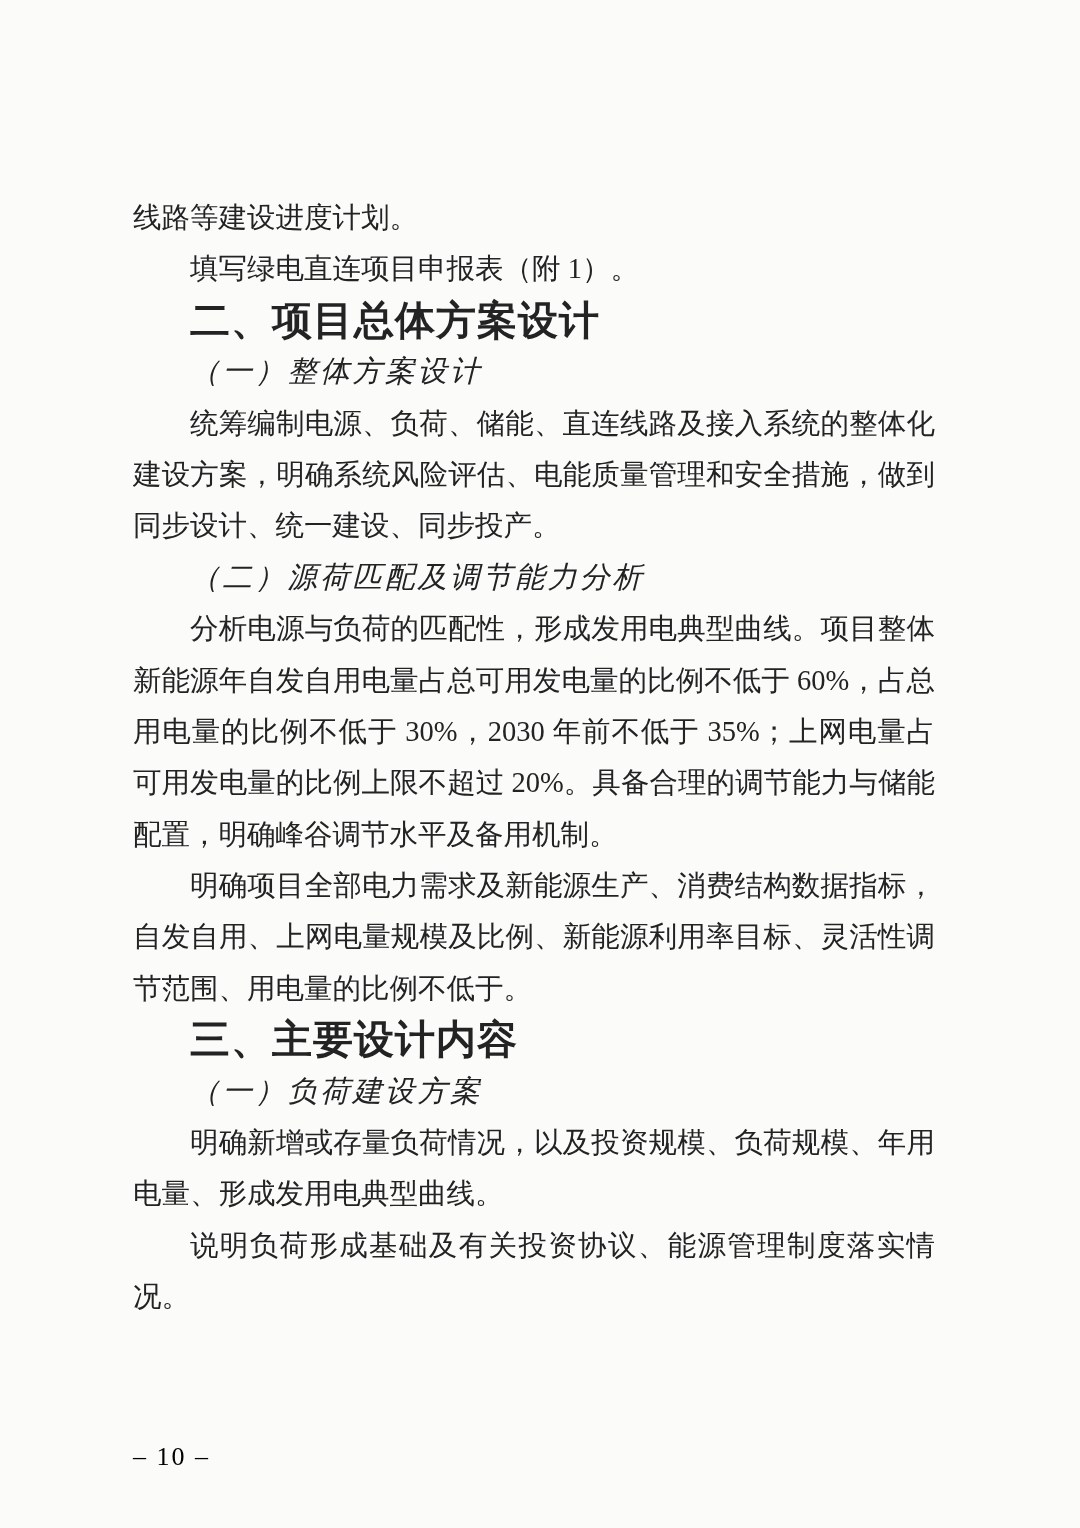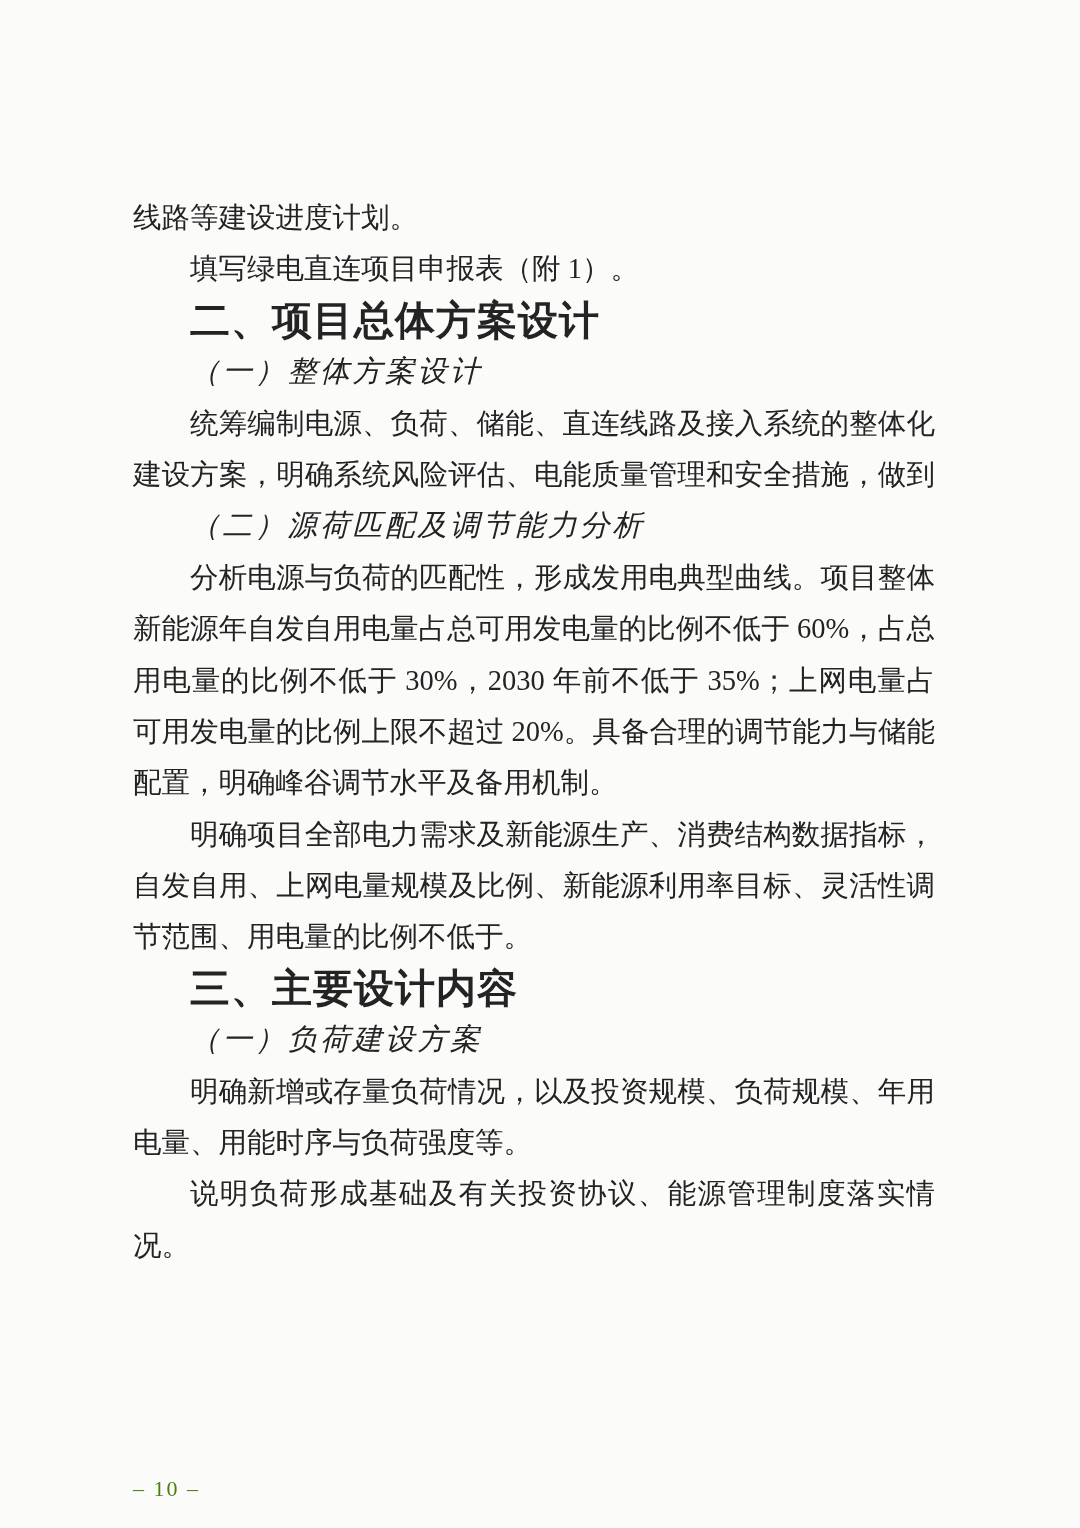--- a/index.html
+++ b/index.html
@@ -48,49 +48,50 @@
   }
   
   .hk {
     font-size: 29.5px;
     letter-spacing: 3px;
     font-style: italic;
   }
   .pagenum {
     position: absolute;
     left: 133px;
-    top: 1468px;
+    top: 1436px;
     height: 42px;
     line-height: 42px;
-    font-size: 22px;
-    color: #4d7c0f;
+    font-size: 26px;
+    color: #000000;
     letter-spacing: 2px;
   }
 </style>
 </head>
 <body>
 
 <div class="page">
   <div class="textblock">
     <div class="line">线路等建设进度计划。</div>
     <div class="line ind">填写绿电直连项目申报表（附 1）。</div>
     <div class="line hb ind">二、项目总体方案设计</div>
     <div class="line hk ind">（一）整体方案设计</div>
     <div class="line ind j">统筹编制电源、负荷、储能、直连线路及接入系统的整体化</div>
     <div class="line j">建设方案，明确系统风险评估、电能质量管理和安全措施，做到</div>
+    <div class="line">同步设计、统一建设、同步投产。</div>
     <div class="line hk ind">（二）源荷匹配及调节能力分析</div>
     <div class="line ind j">分析电源与负荷的匹配性，形成发用电典型曲线。项目整体</div>
     <div class="line j">新能源年自发自用电量占总可用发电量的比例不低于 60%，占总</div>
     <div class="line j">用电量的比例不低于 30%，2030 年前不低于 35%；上网电量占总</div>
     <div class="line j">可用发电量的比例上限不超过 20%。具备合理的调节能力与储能</div>
     <div class="line">配置，明确峰谷调节水平及备用机制。</div>
     <div class="line ind j">明确项目全部电力需求及新能源生产、消费结构数据指标，</div>
     <div class="line j">自发自用、上网电量规模及比例、新能源利用率目标、灵活性调</div>
     <div class="line">节范围、用电量的比例不低于。</div>
     <div class="line hb ind">三、主要设计内容</div>
     <div class="line hk ind">（一）负荷建设方案</div>
     <div class="line ind j">明确新增或存量负荷情况，以及投资规模、负荷规模、年用</div>
-    <div class="line">电量、用能时序与负荷强度等。</div>
+    <div class="line">电量、形成发用电典型曲线。</div>
     <div class="line ind j">说明负荷形成基础及有关投资协议、能源管理制度落实情</div>
     <div class="line">况。</div>
   </div>
   <div class="pagenum">– 10 –</div>
 </div>
 
 </body></html>

